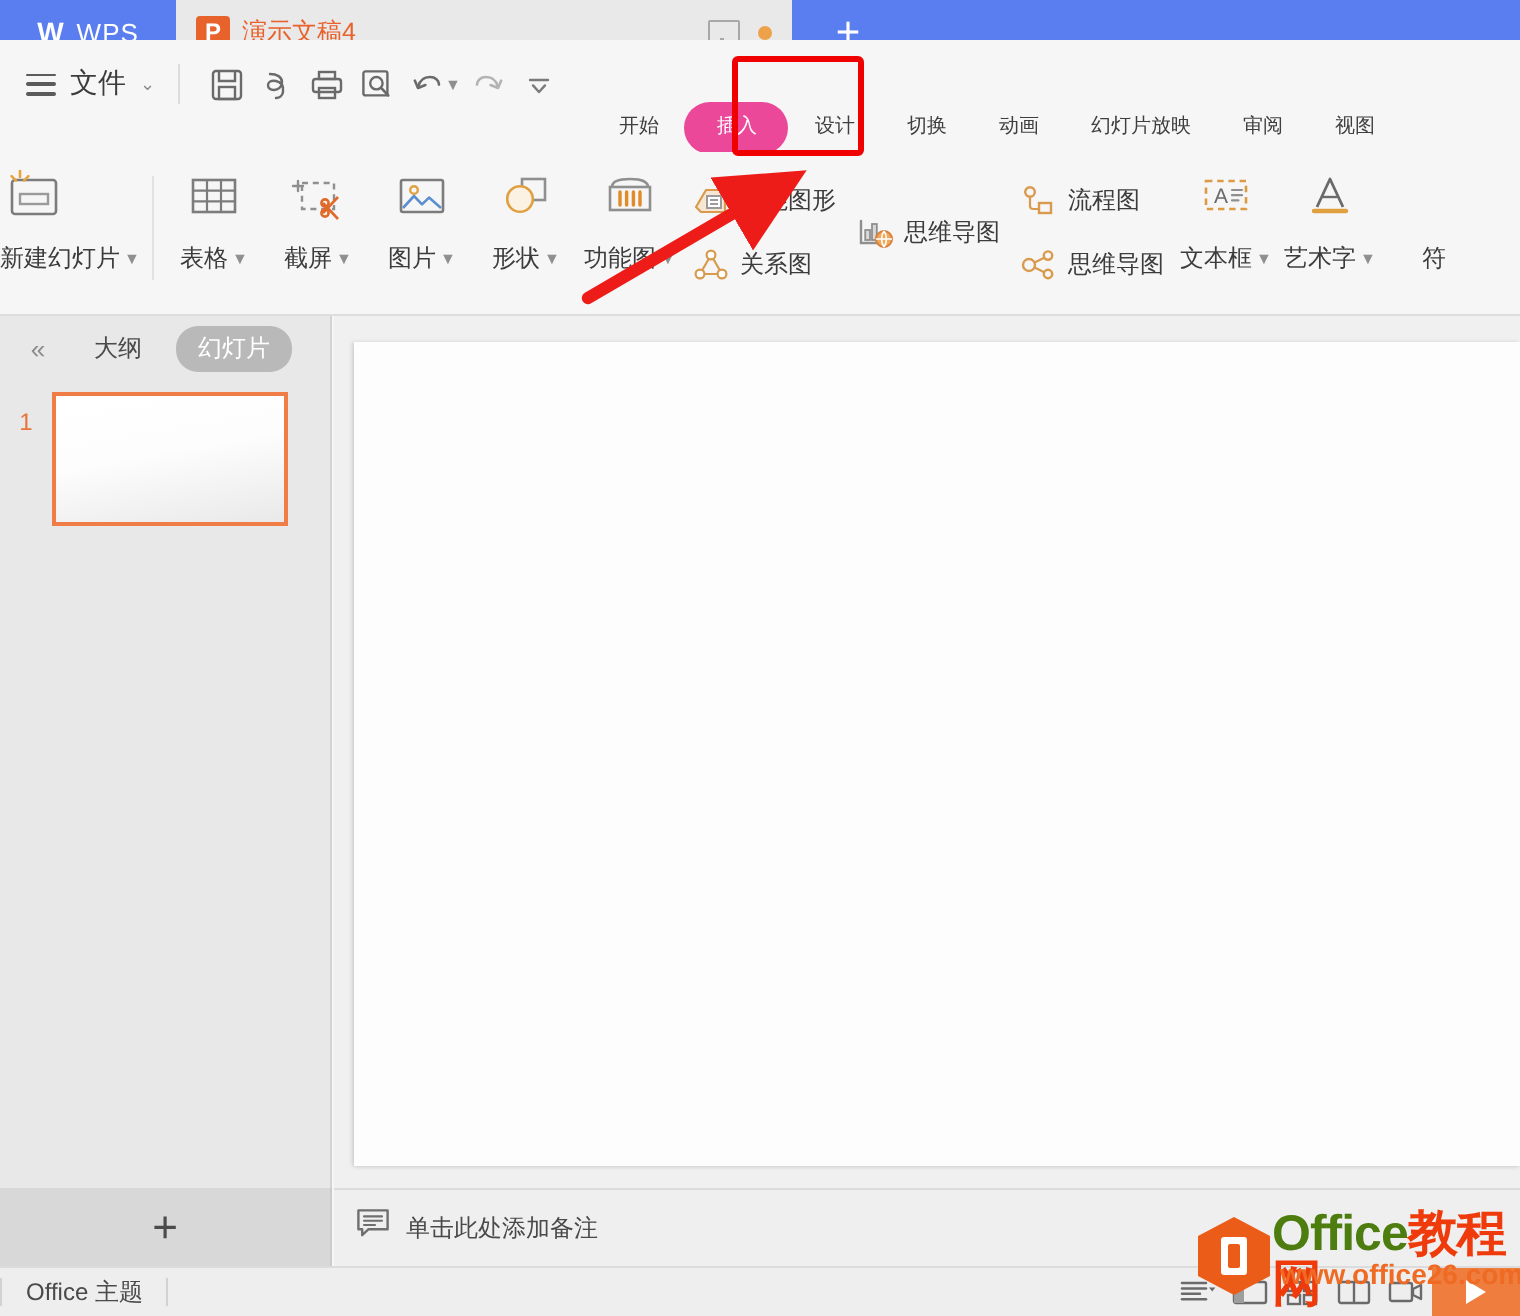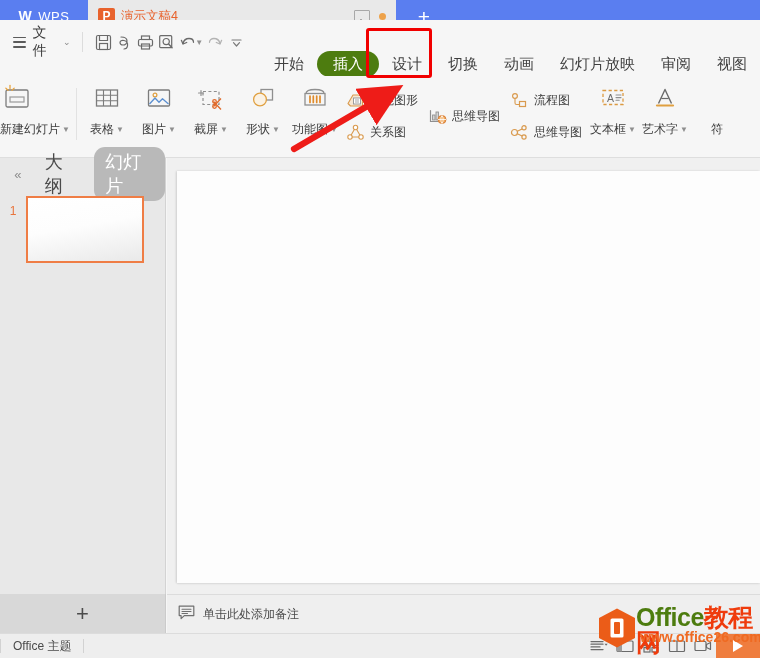--- a/index.html
+++ b/index.html
@@ -73,24 +73,24 @@
   .chev { margin-left: 7px; font-size: 9px; color: #8a8a8a; }
   .vsep { width: 1px; height: 20px; background: #dcdcdc; margin: 0 11px; }
   .qbtn {
     width: 25px; height: 25px; display: flex; align-items: center; justify-content: center;
     color: #5d5d5d;
   }
   .qbtn svg { display: block; }
   .caret-sm { font-size: 8px; color: #8f8f8f; margin-left: -3px; margin-right: 2px; }
   .rtabs { display: flex; align-items: center; margin-left: 14px; gap: 0; }
   .rtab {
-    font-size: 15px; color: #3f3f3f; padding: 4px 13px; white-space: nowrap;
+    font-size: 10px; color: #3f3f3f; padding: 4px 13px; white-space: nowrap;
     border-radius: 13px; line-height: 18px; margin-top: 43px;
   }
-  .rtab.active { background: #4d7c0f; color: #ffffff; padding: 4px 16px; }
+  .rtab.active { background: #ec4899; color: #ffffff; padding: 4px 16px; }
 
   
   .ribbon {
     position: absolute; left: 0; top: 76px; width: 760px; height: 82px;
     background: #f6f6f6; border-bottom: 1px solid #dedede;
     display: flex; align-items: flex-start;
   }
   .rgrp { display: flex; align-items: flex-start; height: 82px; }
   .rgrp-sep { width: 1px; height: 52px; background: #e2e2e2; margin: 12px 4px 0 4px; }
   .bigbtn {
@@ -119,21 +119,21 @@
   
   .leftpanel {
     position: absolute; left: 0; top: 158px; width: 166px; height: 436px;
     background: #e8e8e8; border-right: 1px solid #d3d3d3;
   }
   .lp-head {
     height: 32px; display: flex; align-items: center; gap: 0; padding-left: 8px;
   }
   .lp-collapse { font-size: 13px; color: #8d8d8d; width: 22px; text-align: center; }
   .lp-tab {
-    font-size: 18px; color: #4a4a4a; padding: 3px 11px; border-radius: 11px;
+    font-size: 12px; color: #4a4a4a; padding: 3px 11px; border-radius: 11px;
     margin-left: 6px;
   }
   .lp-tab.active { background: #b9b9b9; color: #ffffff; }
   .thumbrow { display: flex; align-items: flex-start; padding: 6px 0 0 0; }
   .thumbnum { width: 26px; text-align: center; font-size: 12px; color: #e8743c; padding-top: 8px; }
   .thumb {
     width: 118px; height: 67px; border: 2.3px solid #ef7d45;
     background: linear-gradient(170deg,#ffffff 0%,#fdfdfd 45%,#e9e9e9 100%);
   }
 
@@ -328,40 +328,40 @@
           <svg width="30" height="28" viewBox="0 0 30 28">
             <rect x="4.5" y="5" width="21" height="16" fill="none" stroke="#7c7c7c" stroke-width="1.3"></rect>
             <path d="M4.5 10.3h21M4.5 15.7h21M11.5 5v16M18.5 5v16" stroke="#7c7c7c" stroke-width="1.1"></path>
           </svg>
         </span>
         <span class="lb"><span>表格</span><span class="dcar">▼</span></span>
       </div>
       <div class="medbtn">
         <span class="ic">
           <svg width="30" height="28" viewBox="0 0 30 28">
-            <rect x="4.5" y="5" width="21" height="16" rx="1" fill="none" stroke="#7c7c7c" stroke-width="1.3"></rect>
-            <circle cx="11" cy="10" r="1.9" fill="none" stroke="#e0a040" stroke-width="1.2"></circle>
-            <path d="M5.5 19l5.5-6 4 4.2 3.5-3.4 6 5.2" fill="none" stroke="#5b8fd0" stroke-width="1.3" stroke-linejoin="round"></path>
-          </svg>
-        </span>
-        <span class="lb"><span>图片</span><span class="dcar">▼</span></span>
-      </div>
-      <div class="medbtn">
-        <span class="ic">
-          <svg width="30" height="28" viewBox="0 0 30 28">
             <rect x="7" y="6.5" width="16" height="13" fill="none" stroke="#8f8f8f" stroke-width="1.2" stroke-dasharray="3 2.4"></rect>
             <path d="M5 5.5v5M2.5 8h5" stroke="#8f8f8f" stroke-width="1.2" stroke-linecap="round"></path>
             <g stroke="#e06a2a" stroke-width="1.3" fill="none">
               <circle cx="18.5" cy="16.5" r="1.8"></circle>
                 <circle cx="18.5" cy="21.5" r="1.8"></circle>
               <path d="M25 13.5l-7.5 8M25 24.5l-7.5-8"></path>
             </g>
           </svg>
         </span>
         <span class="lb"><span>截屏</span><span class="dcar">▼</span></span>
+      </div>
+      <div class="medbtn">
+        <span class="ic">
+          <svg width="30" height="28" viewBox="0 0 30 28">
+            <rect x="4.5" y="5" width="21" height="16" rx="1" fill="none" stroke="#7c7c7c" stroke-width="1.3"></rect>
+            <circle cx="11" cy="10" r="1.9" fill="none" stroke="#e0a040" stroke-width="1.2"></circle>
+            <path d="M5.5 19l5.5-6 4 4.2 3.5-3.4 6 5.2" fill="none" stroke="#5b8fd0" stroke-width="1.3" stroke-linejoin="round"></path>
+          </svg>
+        </span>
+        <span class="lb"><span>图片</span><span class="dcar">▼</span></span>
       </div>
       <div class="medbtn">
         <span class="ic">
           <svg width="30" height="28" viewBox="0 0 30 28">
             <rect x="13" y="4.5" width="11.5" height="10.5" fill="none" stroke="#8f8f8f" stroke-width="1.3"></rect>
             <circle cx="12" cy="14.5" r="6.4" fill="#fbf2e4" stroke="#e0a040" stroke-width="1.3"></circle>
           </svg>
         </span>
         <span class="lb"><span>形状</span><span class="dcar">▼</span></span>
       </div>

